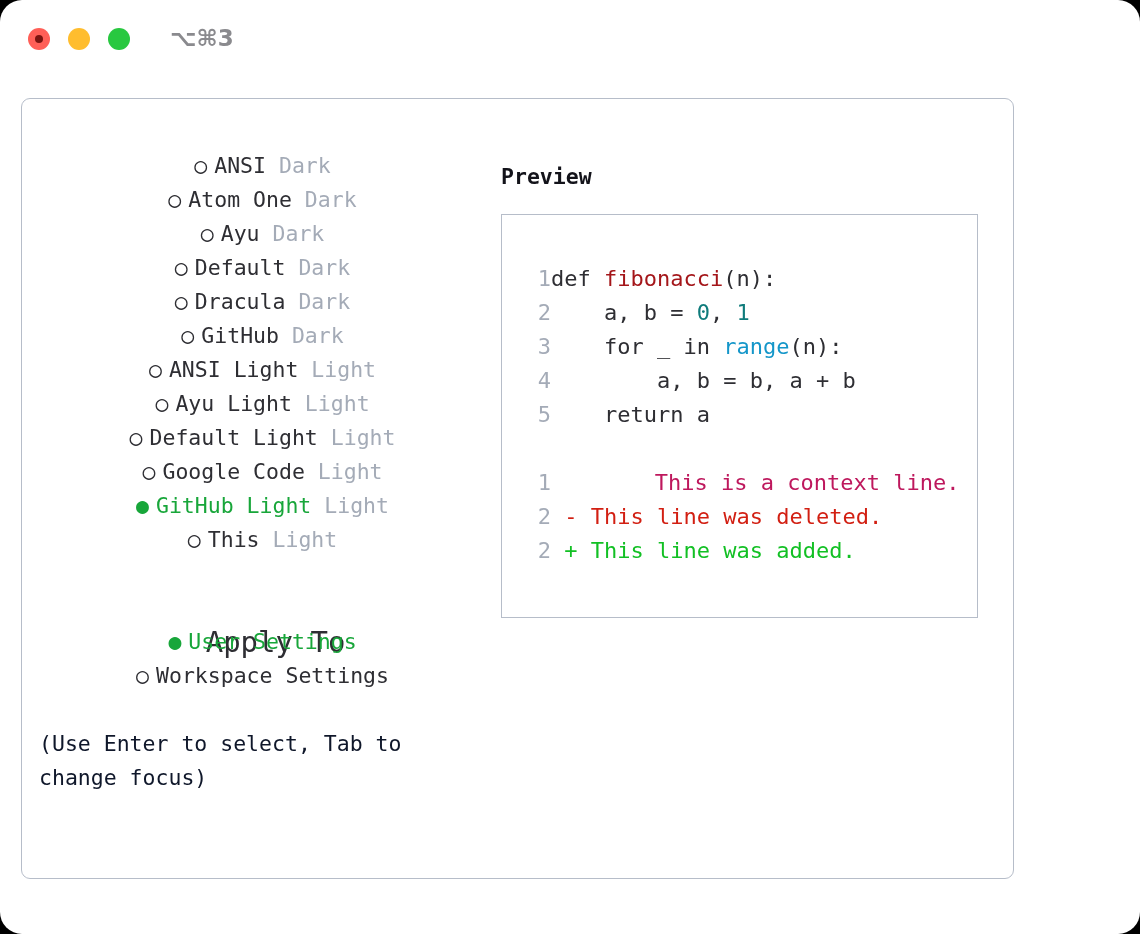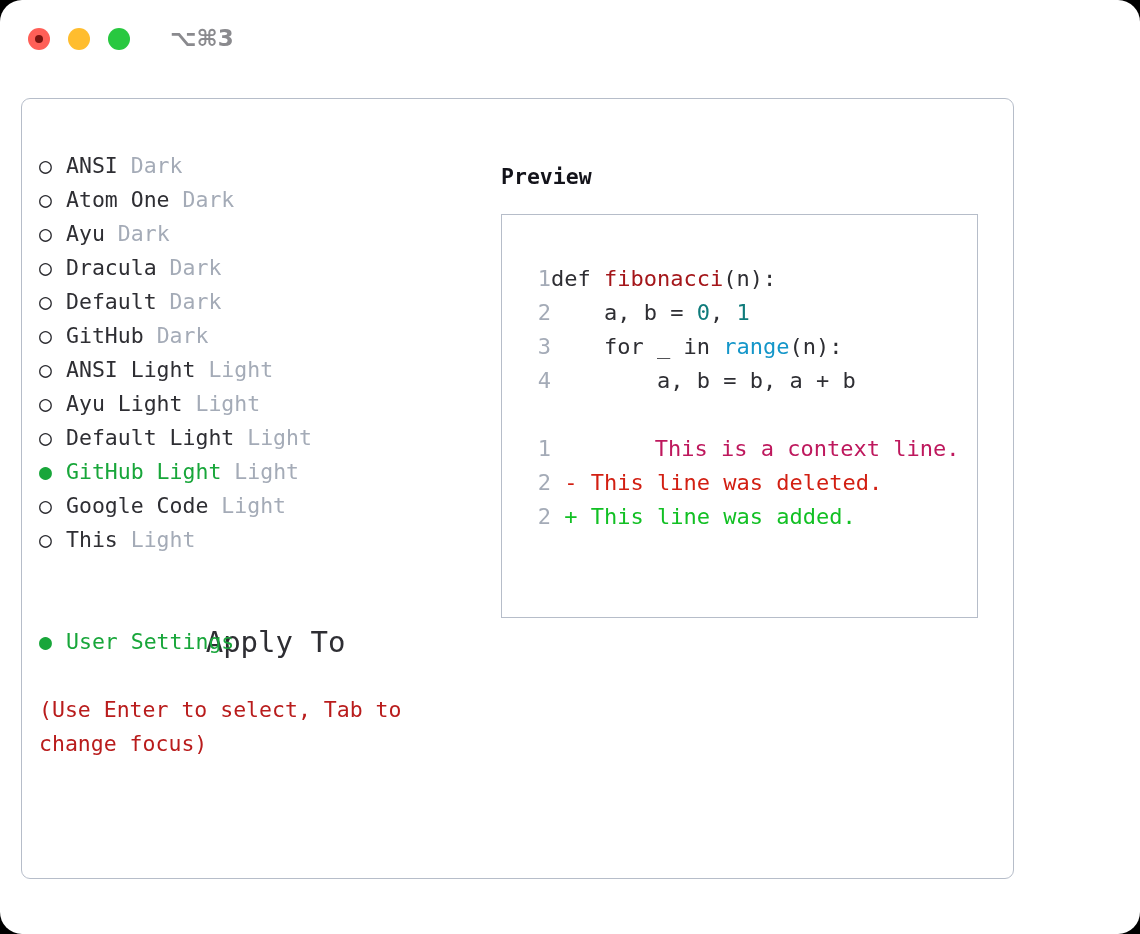--- a/index.html
+++ b/index.html
@@ -85,20 +85,21 @@
     top: 50px;
     width: 440px;
   }
 
   .row {
     height: 34px;
     line-height: 34px;
     font-size: 21.5px;
     white-space: pre;
     color: #2e2e33;
+    text-align: center;
   }
   .marker {
     display: inline-block;
     width: 27px;
     white-space: pre;
   }
   .row.header-row {
     font-weight: bold;
     color: #13131a;
   }
@@ -118,21 +119,21 @@
     line-height: 34px;
     font-size: 29px;
     color: #2e2e33;
     white-space: pre;
   }
 
   #hint {
     margin-top: 34px;
     font-size: 21.5px;
     line-height: 34px;
-    color: #b91c1c;
+    color: #0f172a;
     width: 404px;
     white-space: pre-wrap;
   }
 
   
   #right-col {
     position: absolute;
     left: 479px;
     top: 50px;
     width: 490px;
@@ -201,53 +202,55 @@
 
   <div id="panel">
 
     <div id="left-col">
 
 
       <div id="theme-items">
           <div class="row"><span class="marker">○</span><span class="label">ANSI</span><span> </span><span class="badge">Dark</span></div>
           <div class="row"><span class="marker">○</span><span class="label">Atom One</span><span> </span><span class="badge">Dark</span></div>
           <div class="row"><span class="marker">○</span><span class="label">Ayu</span><span> </span><span class="badge">Dark</span></div>
+          <div class="row"><span class="marker">○</span><span class="label">Default</span><span> </span><span class="badge">Dark</span></div>
           <div class="row"><span class="marker">○</span><span class="label">Dracula</span><span> </span><span class="badge">Dark</span></div>
-          <div class="row"><span class="marker">○</span><span class="label">Default</span><span> </span><span class="badge">Dark</span></div>
           <div class="row"><span class="marker">○</span><span class="label">GitHub</span><span> </span><span class="badge">Dark</span></div>
           <div class="row"><span class="marker">○</span><span class="label">ANSI Light</span><span> </span><span class="badge">Light</span></div>
           <div class="row"><span class="marker">○</span><span class="label">Ayu Light</span><span> </span><span class="badge">Light</span></div>
           <div class="row"><span class="marker">○</span><span class="label">Default Light</span><span> </span><span class="badge">Light</span></div>
+          <div class="row"><span class="marker">○</span><span class="label">Google Code</span><span> </span><span class="badge">Light</span></div>
           <div class="row selected"><span class="marker">●</span><span class="label">GitHub Light</span><span> </span><span class="badge">Light</span></div>
-          <div class="row"><span class="marker">○</span><span class="label">Google Code</span><span> </span><span class="badge">Light</span></div>
           <div class="row"><span class="marker">○</span><span class="label">This</span><span> </span><span class="badge">Light</span></div>
         </div>
 
       <div class="spacer-row"></div>
 
       <div id="apply-to-title">
         <span class="marker"> </span><span>Apply To</span>
       </div>
 
       <div id="apply-items">
           <div class="row selected"><span class="marker">●</span><span class="label">User Settings</span></div>
+          <div class="row"><span class="marker">○</span><span class="label">Workspace Settings</span></div>
         </div>
 
       <div id="hint">(Use Enter to select, Tab to change focus)</div>
     </div>
 
     <div id="right-col">
       <div id="preview-title">Preview</div>
       <div id="preview-box">
         <div id="code-area">
           <div id="code-lines">
               <div class="code-line"><span class="ln">1</span><span class="tok-plain">def </span><span class="tok-fn">fibonacci</span><span class="tok-plain">(n):</span></div>
               <div class="code-line"><span class="ln">2</span><span class="tok-plain">    a, b = </span><span class="tok-num">0</span><span class="tok-plain">, </span><span class="tok-num">1</span></div>
               <div class="code-line"><span class="ln">3</span><span class="tok-plain">    for _ in </span><span class="tok-builtin">range</span><span class="tok-plain">(n):</span></div>
               <div class="code-line"><span class="ln">4</span><span class="tok-plain">        a, b = b, a + b</span></div>
+              <div class="code-line"><span class="ln">5</span><span class="tok-plain">    return a</span></div>
             </div>
           <div class="code-blank"></div>
           <div id="diff-lines">
               <div class="code-line"><span class="ln">1</span><span class="tok-ctx">   </span><span class="tok-ctx">This is a context line.</span></div>
               <div class="code-line"><span class="ln">2</span><span class="tok-del"> - </span><span class="tok-del">This line was deleted.</span></div>
               <div class="code-line"><span class="ln">2</span><span class="tok-add"> + </span><span class="tok-add">This line was added.</span></div>
             </div>
         </div>
       </div>
     </div>

